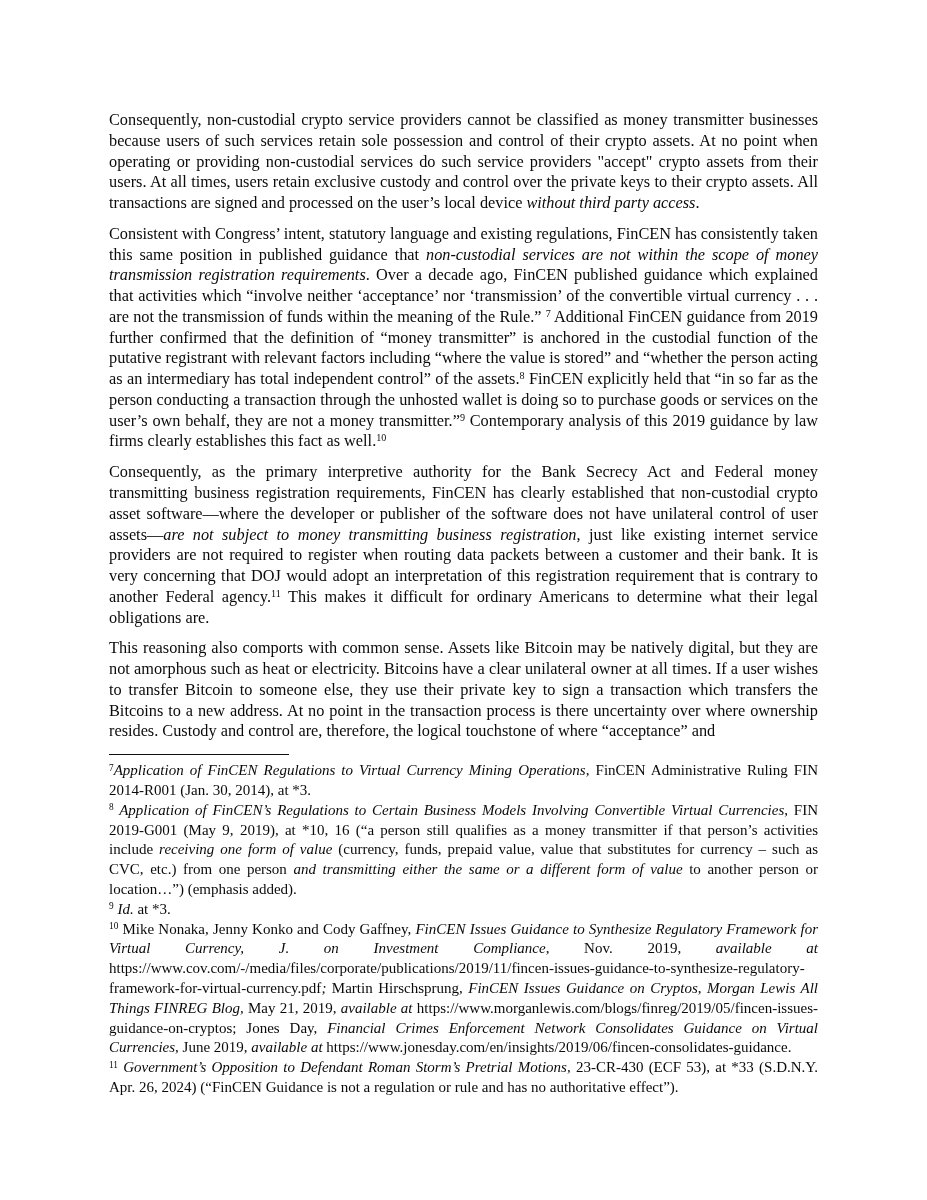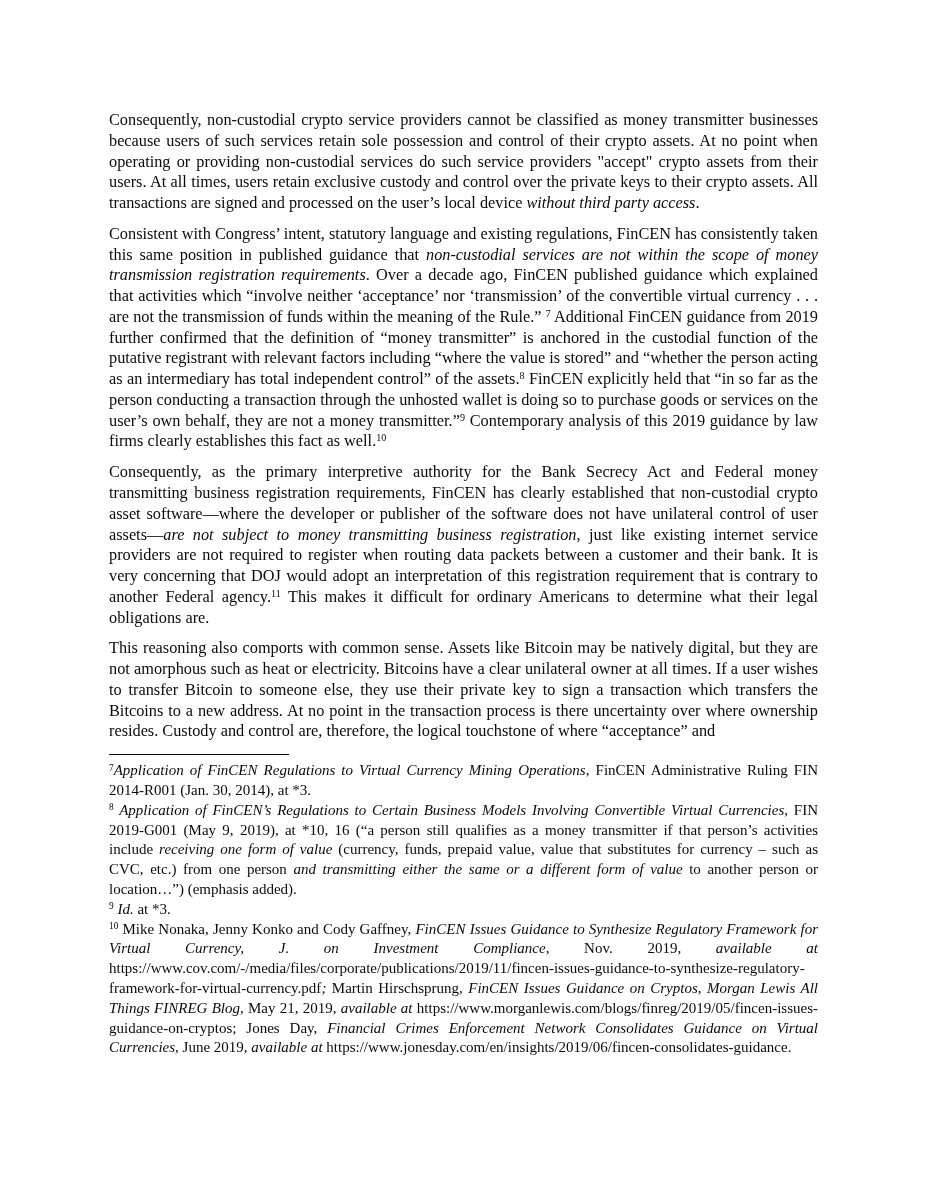--- a/index.html
+++ b/index.html
@@ -59,14 +59,15 @@
       <p class="para"><span>Consistent with Congress’ intent, statutory language and existing regulations, FinCEN has consistently taken this same position in published guidance that </span><span class="it">non-custodial services are not within the scope of money transmission registration requirements</span><span>. Over a decade ago, FinCEN published guidance which explained that activities which “involve neither ‘acceptance’ nor ‘transmission’ of the convertible virtual currency . . . are not the transmission of funds within the meaning of the Rule.” </span><span class="sup">7</span><span> Additional FinCEN guidance from 2019 further confirmed that the definition of “money transmitter” is anchored in the custodial function of the putative registrant with relevant factors including “where the value is stored” and “whether the person acting as an intermediary has total independent control” of the assets.</span><span class="sup">8</span><span> FinCEN explicitly held that “in so far as the person conducting a transaction through the unhosted wallet is doing so to purchase goods or services on the user’s own behalf, they are not a money transmitter.”</span><span class="sup">9</span><span> Contemporary analysis of this 2019 guidance by law firms clearly establishes this fact as well.</span><span class="sup">10</span></p>
       <p class="para"><span>Consequently, as the primary interpretive authority for the Bank Secrecy Act and Federal money transmitting business registration requirements, FinCEN has clearly established that non-custodial crypto asset software—where the developer or publisher of the software does not have unilateral control of user assets—</span><span class="it">are not subject to money transmitting business registration</span><span>, just like existing internet service providers are not required to register when routing data packets between a customer and their bank. It is very concerning that DOJ would adopt an interpretation of this registration requirement that is contrary to another Federal agency.</span><span class="sup">11</span><span> This makes it difficult for ordinary Americans to determine what their legal obligations are.</span></p>
       <p class="para"><span>This reasoning also comports with common sense. Assets like Bitcoin may be natively digital, but they are not amorphous such as heat or electricity. Bitcoins have a clear unilateral owner at all times. If a user wishes to transfer Bitcoin to someone else, they use their private key to sign a transaction which transfers the Bitcoins to a new address. At no point in the transaction process is there uncertainty over where ownership resides. Custody and control are, therefore, the logical touchstone of where “acceptance” and</span></p>
     </div>
   <div class="fn-sep"></div>
   <div class="footnotes" id="footnotes">
       <div class="fn"><span class="sup">7</span><span class="it">Application of FinCEN Regulations to Virtual Currency Mining Operations</span><span>, FinCEN Administrative Ruling FIN 2014-R001 (Jan. 30, 2014), at *3.</span></div>
       <div class="fn"><span class="sup">8</span><span class="it"> Application of FinCEN’s Regulations to Certain Business Models Involving Convertible Virtual Currencies</span><span>, FIN 2019-G001 (May 9, 2019), at *10, 16 (“a person still qualifies as a money transmitter if that person’s activities include </span><span class="it">receiving one form of value</span><span> (currency, funds, prepaid value, value that substitutes for currency – such as CVC, etc.) from one person </span><span class="it">and transmitting either the same or a different form of value</span><span> to another person or location…”) (emphasis added).</span></div>
       <div class="fn"><span class="sup">9</span><span class="it"> Id.</span><span> at *3.</span></div>
       <div class="fn"><span class="sup">10</span><span> Mike Nonaka, Jenny Konko and Cody Gaffney, </span><span class="it">FinCEN Issues Guidance to Synthesize Regulatory Framework for Virtual Currency, J. on Investment Compliance</span><span>, Nov. 2019, </span><span class="it">available at</span><span> https://www.cov.com/-/media/files/corporate/publications/2019/11/fincen-issues-guidance-to-synthesize-regulatory-framework-for-virtual-currency.pdf</span><span class="it">;</span><span> Martin Hirschsprung, </span><span class="it">FinCEN Issues Guidance on Cryptos</span><span>, </span><span class="it">Morgan Lewis All Things FINREG Blog,</span><span> May 21, 2019, </span><span class="it">available at</span><span> https://www.morganlewis.com/blogs/finreg/2019/05/fincen-issues-guidance-on-cryptos; Jones Day, </span><span class="it">Financial Crimes Enforcement Network Consolidates Guidance on Virtual Currencies</span><span>, June 2019, </span><span class="it">available at</span><span> https://www.jonesday.com/en/insights/2019/06/fincen-consolidates-guidance.</span></div>
+      <div class="fn"><span class="sup">11</span><span class="it"> Government’s Opposition to Defendant Roman Storm’s Pretrial Motions,</span><span> 23-CR-430 (ECF 53), at *33 (S.D.N.Y. Apr. 26, 2024) (“FinCEN Guidance is not a regulation or rule and has no authoritative effect”).</span></div>
     </div>
 </div>
 
 </body></html>

